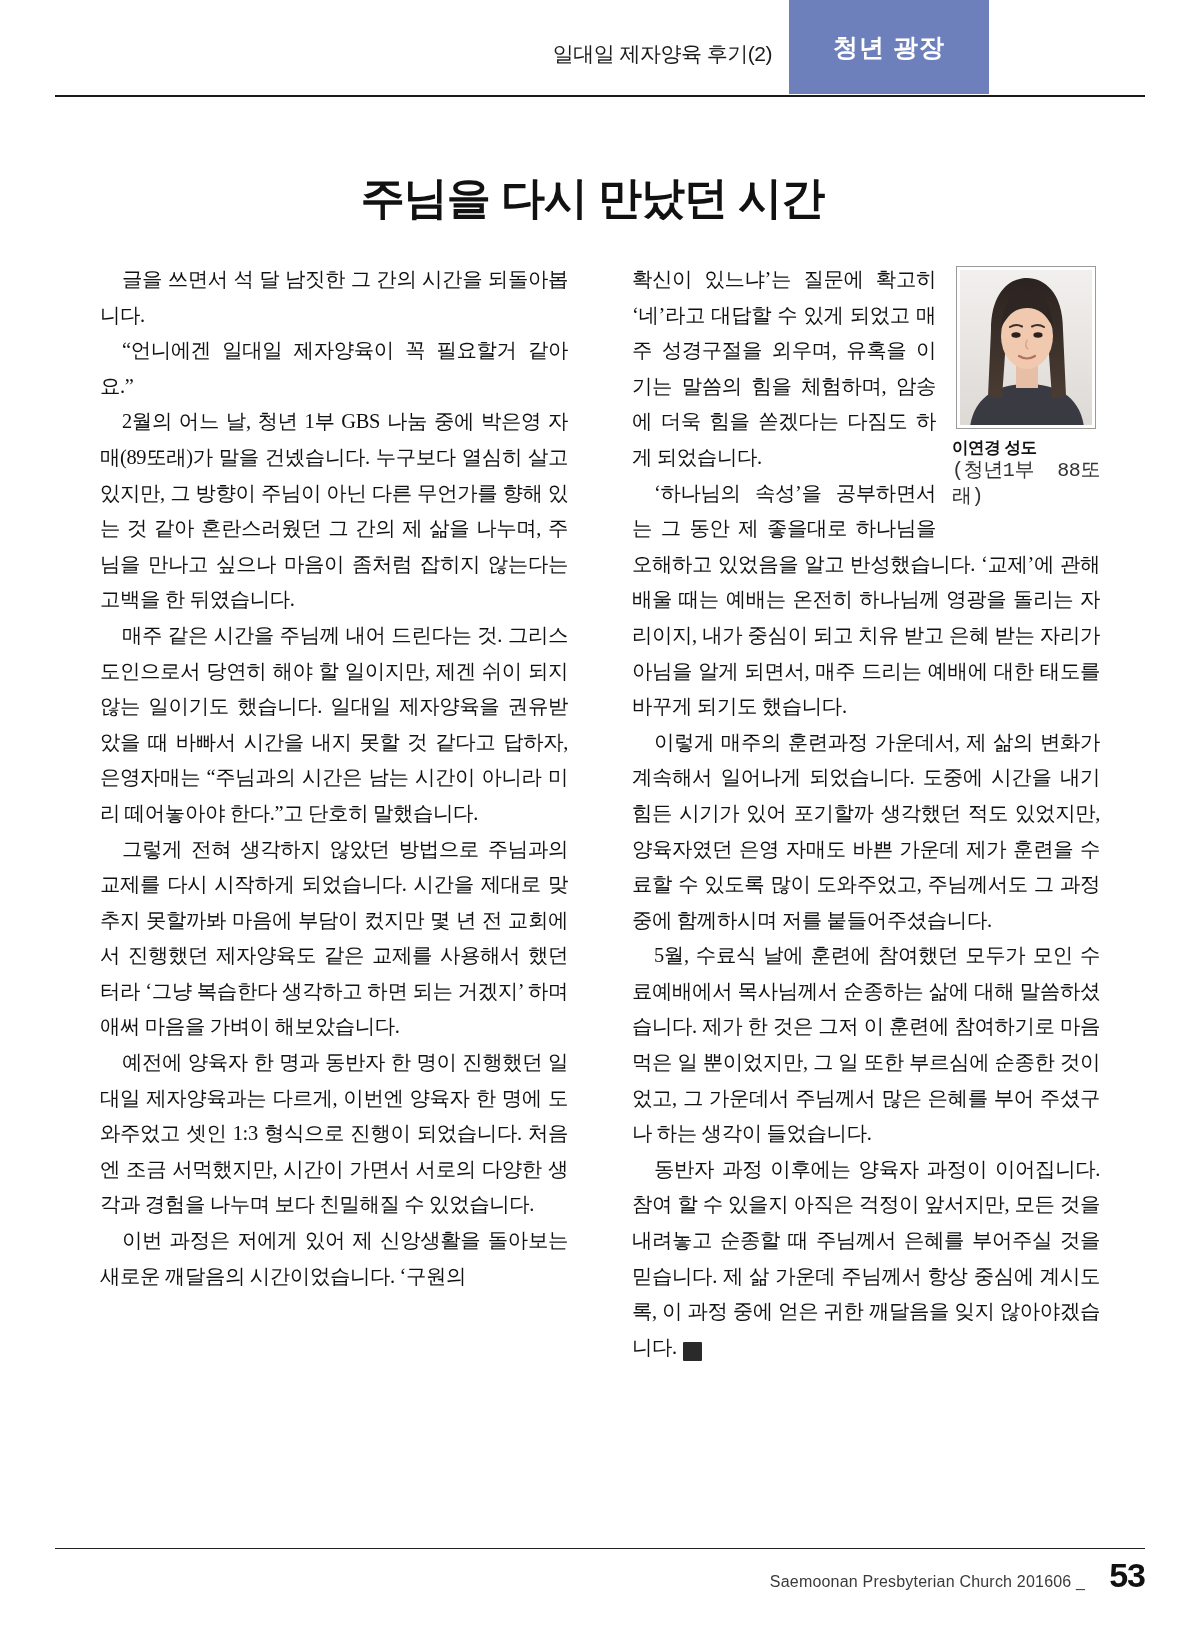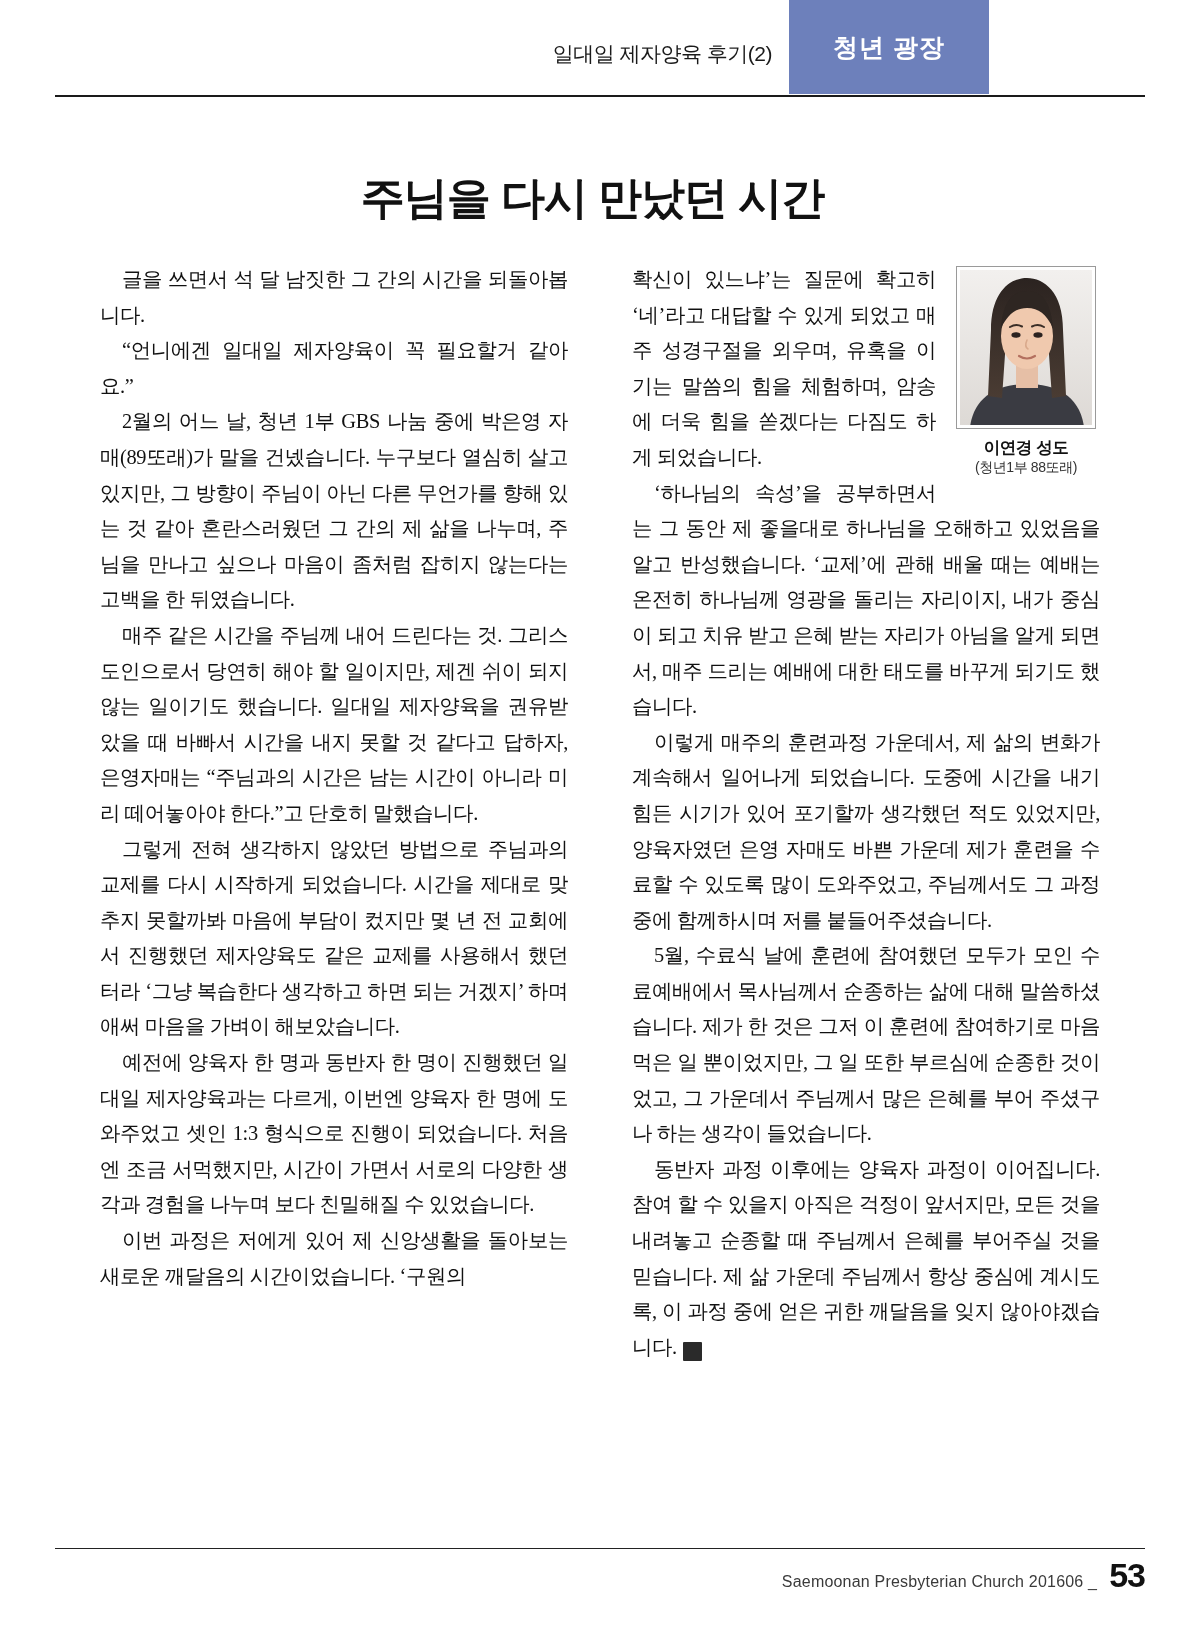--- a/index.html
+++ b/index.html
@@ -97,21 +97,20 @@
     margin: 0;
     text-indent: 22px;
   }
   .col p.noindent { text-indent: 0; }
 
   
   .photo-block {
     float: right;
     width: 148px;
     margin: 4px 0 6px 16px;
-    text-align: center;
   }
   .photo-frame {
     width: 140px;
     height: 163px;
     border: 1px solid #9a9a9a;
     padding: 3px;
     background: #ffffff;
     box-sizing: border-box;
     margin: 0 auto;
     overflow: hidden;
@@ -127,22 +126,22 @@
     margin-top: 8px;
     font-family: "Liberation Sans", sans-serif;
     font-size: 16.5px;
     font-weight: bold;
     color: #111;
     letter-spacing: -0.4px;
     line-height: 1.25;
     text-indent: 0;
   }
   .caption-sub {
-    font-family: Liberation Sans, sans-serif;
-    font-size: 14px;
+    font-family: Liberation Mono, monospace;
+    font-size: 20px;
     color: #333;
     letter-spacing: -0.4px;
     line-height: 1.3;
     text-indent: 0;
   }
 
   .endmark {
     display: inline-block;
     width: 19px;
     height: 19px;
@@ -165,21 +164,21 @@
     width: 1090px;
     height: 1px;
     background: #222222;
   }
   .footer {
     position: absolute;
     right: 55px;
     top: 1556px;
     display: flex;
     align-items: baseline;
-    gap: 12px;
+    gap: 24px;
     font-family: "Liberation Sans", sans-serif;
   }
   .footer-text {
     font-size: 16px;
     color: #3a3a3a;
     letter-spacing: 0.2px;
   }
   .footer-page {
     font-size: 34px;
     font-weight: bold;

